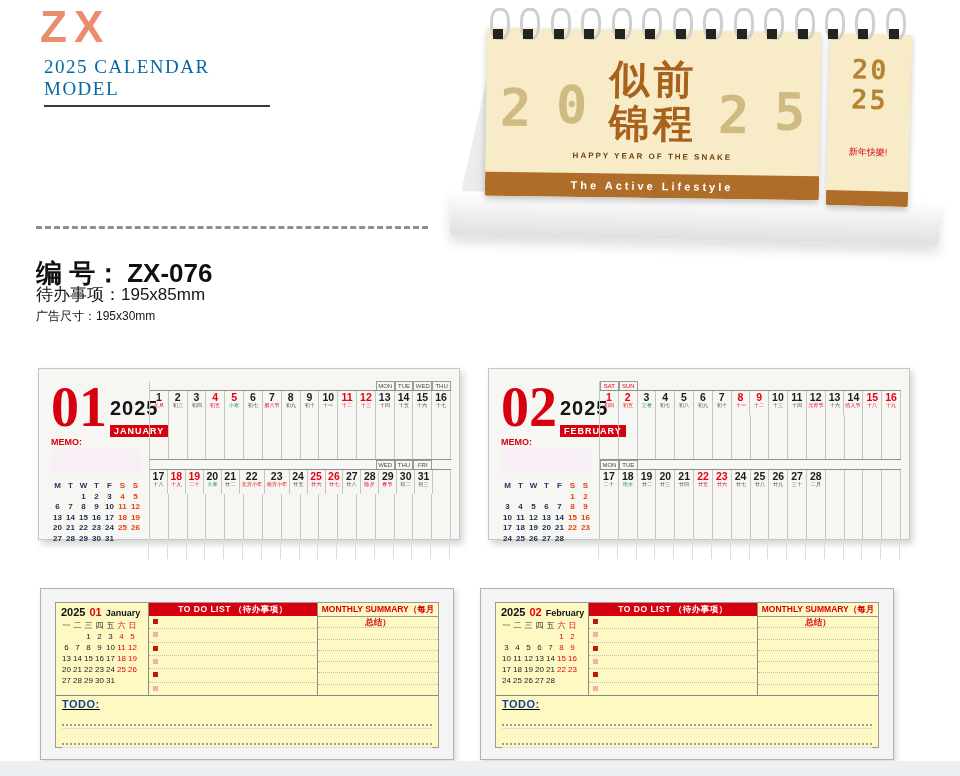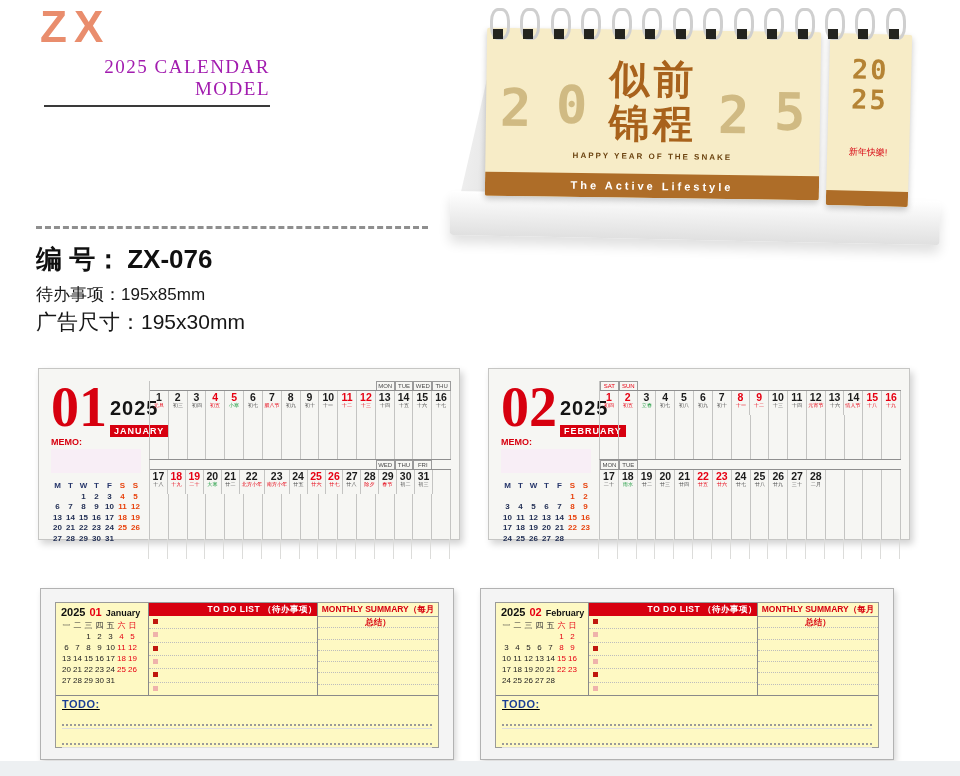--- a/index.html
+++ b/index.html
@@ -3,29 +3,29 @@
 <meta charset="utf-8">
 <style>
   html,body{margin:0;padding:0;background:#fff;}
   #canvas{position:relative;width:960px;height:776px;background:#ffffff;overflow:hidden;
           font-family:"Liberation Sans",sans-serif;}
 
   
   .logo{position:absolute;left:40px;top:2px;font-size:44px;font-weight:bold;letter-spacing:7px;
         color:#e98d6d;}
   .subtitle{position:absolute;left:44px;top:56px;font-family:"Liberation Serif",serif;
-        font-size:19px;letter-spacing:1.5px;color:#a21caf;border-bottom:2px solid #3a3a3a;
-        padding-bottom:5px;width:226px;text-align:right;}
+        font-size:19px;letter-spacing:1.5px;color:#0369a1;border-bottom:2px solid #3a3a3a;
+        padding-bottom:5px;width:226px;}
   .prod-lines{position:absolute;left:36px;top:80px;color:#e60012;font-size:31px;font-weight:bold;
         line-height:46px;}
   .dash-sep{position:absolute;left:36px;top:226px;width:392px;border-top:3px dashed #8f8f8f;}
-  .code-row{position:absolute;left:36px;top:242px;font-size:26px;color:#101010;font-weight:600;}
+  .code-row{position:absolute;left:36px;top:256px;font-size:26px;color:#101010;font-weight:600;}
   .code-row .cv{font-weight:600;margin-left:6px;}
   .size-row1{position:absolute;left:36px;top:283px;font-size:17px;color:#161616;}
-  .size-row2{position:absolute;left:36px;top:308px;font-size:21px;color:#161616;}
+  .size-row2{position:absolute;left:36px;top:308px;font-size:12px;color:#161616;}
 
   
   .photo{position:absolute;left:440px;top:0;width:520px;height:258px;}
   .ph-stand{position:absolute;left:14px;top:40px;width:80px;height:182px;z-index:1;
         background:linear-gradient(100deg,#f7f7f7,#d8d8d8);
         clip-path:polygon(42px 0px, 0px 182px, 62px 182px);}
   .ph-base{position:absolute;left:10px;top:196px;width:490px;height:44px;z-index:2;
         background:linear-gradient(#ffffff,#e0e0e0);border-radius:4px;
         transform:rotate(1.2deg);box-shadow:0 8px 12px rgba(0,0,0,.12);}
   .ph-cover{position:absolute;left:46px;top:30px;width:334px;height:168px;z-index:3;
@@ -111,21 +111,21 @@
   .n-cal-title .num{color:#e60012;margin:0 4px;}
   .n-cal-title .nm{font-size:9px;font-weight:bold;}
   .n-wd{display:grid;grid-template-columns:repeat(7,11px);margin-top:2px;}
   .n-wd > div{font-size:8px;text-align:center;color:#333;height:11px;line-height:11px;}
   .n-wd > div.wknd{color:#e60012;}
   .n-weeks{display:grid;grid-template-columns:repeat(7,11px);}
   .n-weeks > div{font-size:8px;text-align:center;color:#222;height:11px;line-height:11px;}
   .n-weeks > div.wknd{color:#e60012;}
   .n-todo{width:168px;border-right:1px solid #8a8a8a;display:flex;flex-direction:column;}
   .n-todo-head{height:13px;background:#d7000f;color:#fff;font-size:8.5px;font-weight:bold;
-        text-align:right;line-height:13px;letter-spacing:.5px;}
+        text-align:center;line-height:13px;letter-spacing:.5px;}
   .n-row{flex:1;border-bottom:1px dotted #bdbdbd;position:relative;}
   .n-row:last-child{border-bottom:none;}
   .bullet{position:absolute;left:4px;top:3px;width:5px;height:5px;background:#c0170c;}
   .bullet.lt{background:#efb3ab;}
   .n-sum{flex:1;display:flex;flex-direction:column;}
   .n-sum-head{height:13px;color:#d7000f;font-size:8.5px;font-weight:bold;text-align:center;
         line-height:13px;border-bottom:1px solid #9a9a9a;}
   .n-srow{flex:1;border-bottom:1px dotted #bdbdbd;}
   .n-srow:last-child{border-bottom:none;}
   .n-bottom{padding:2px 6px 0 6px;text-decoration:underline;}

